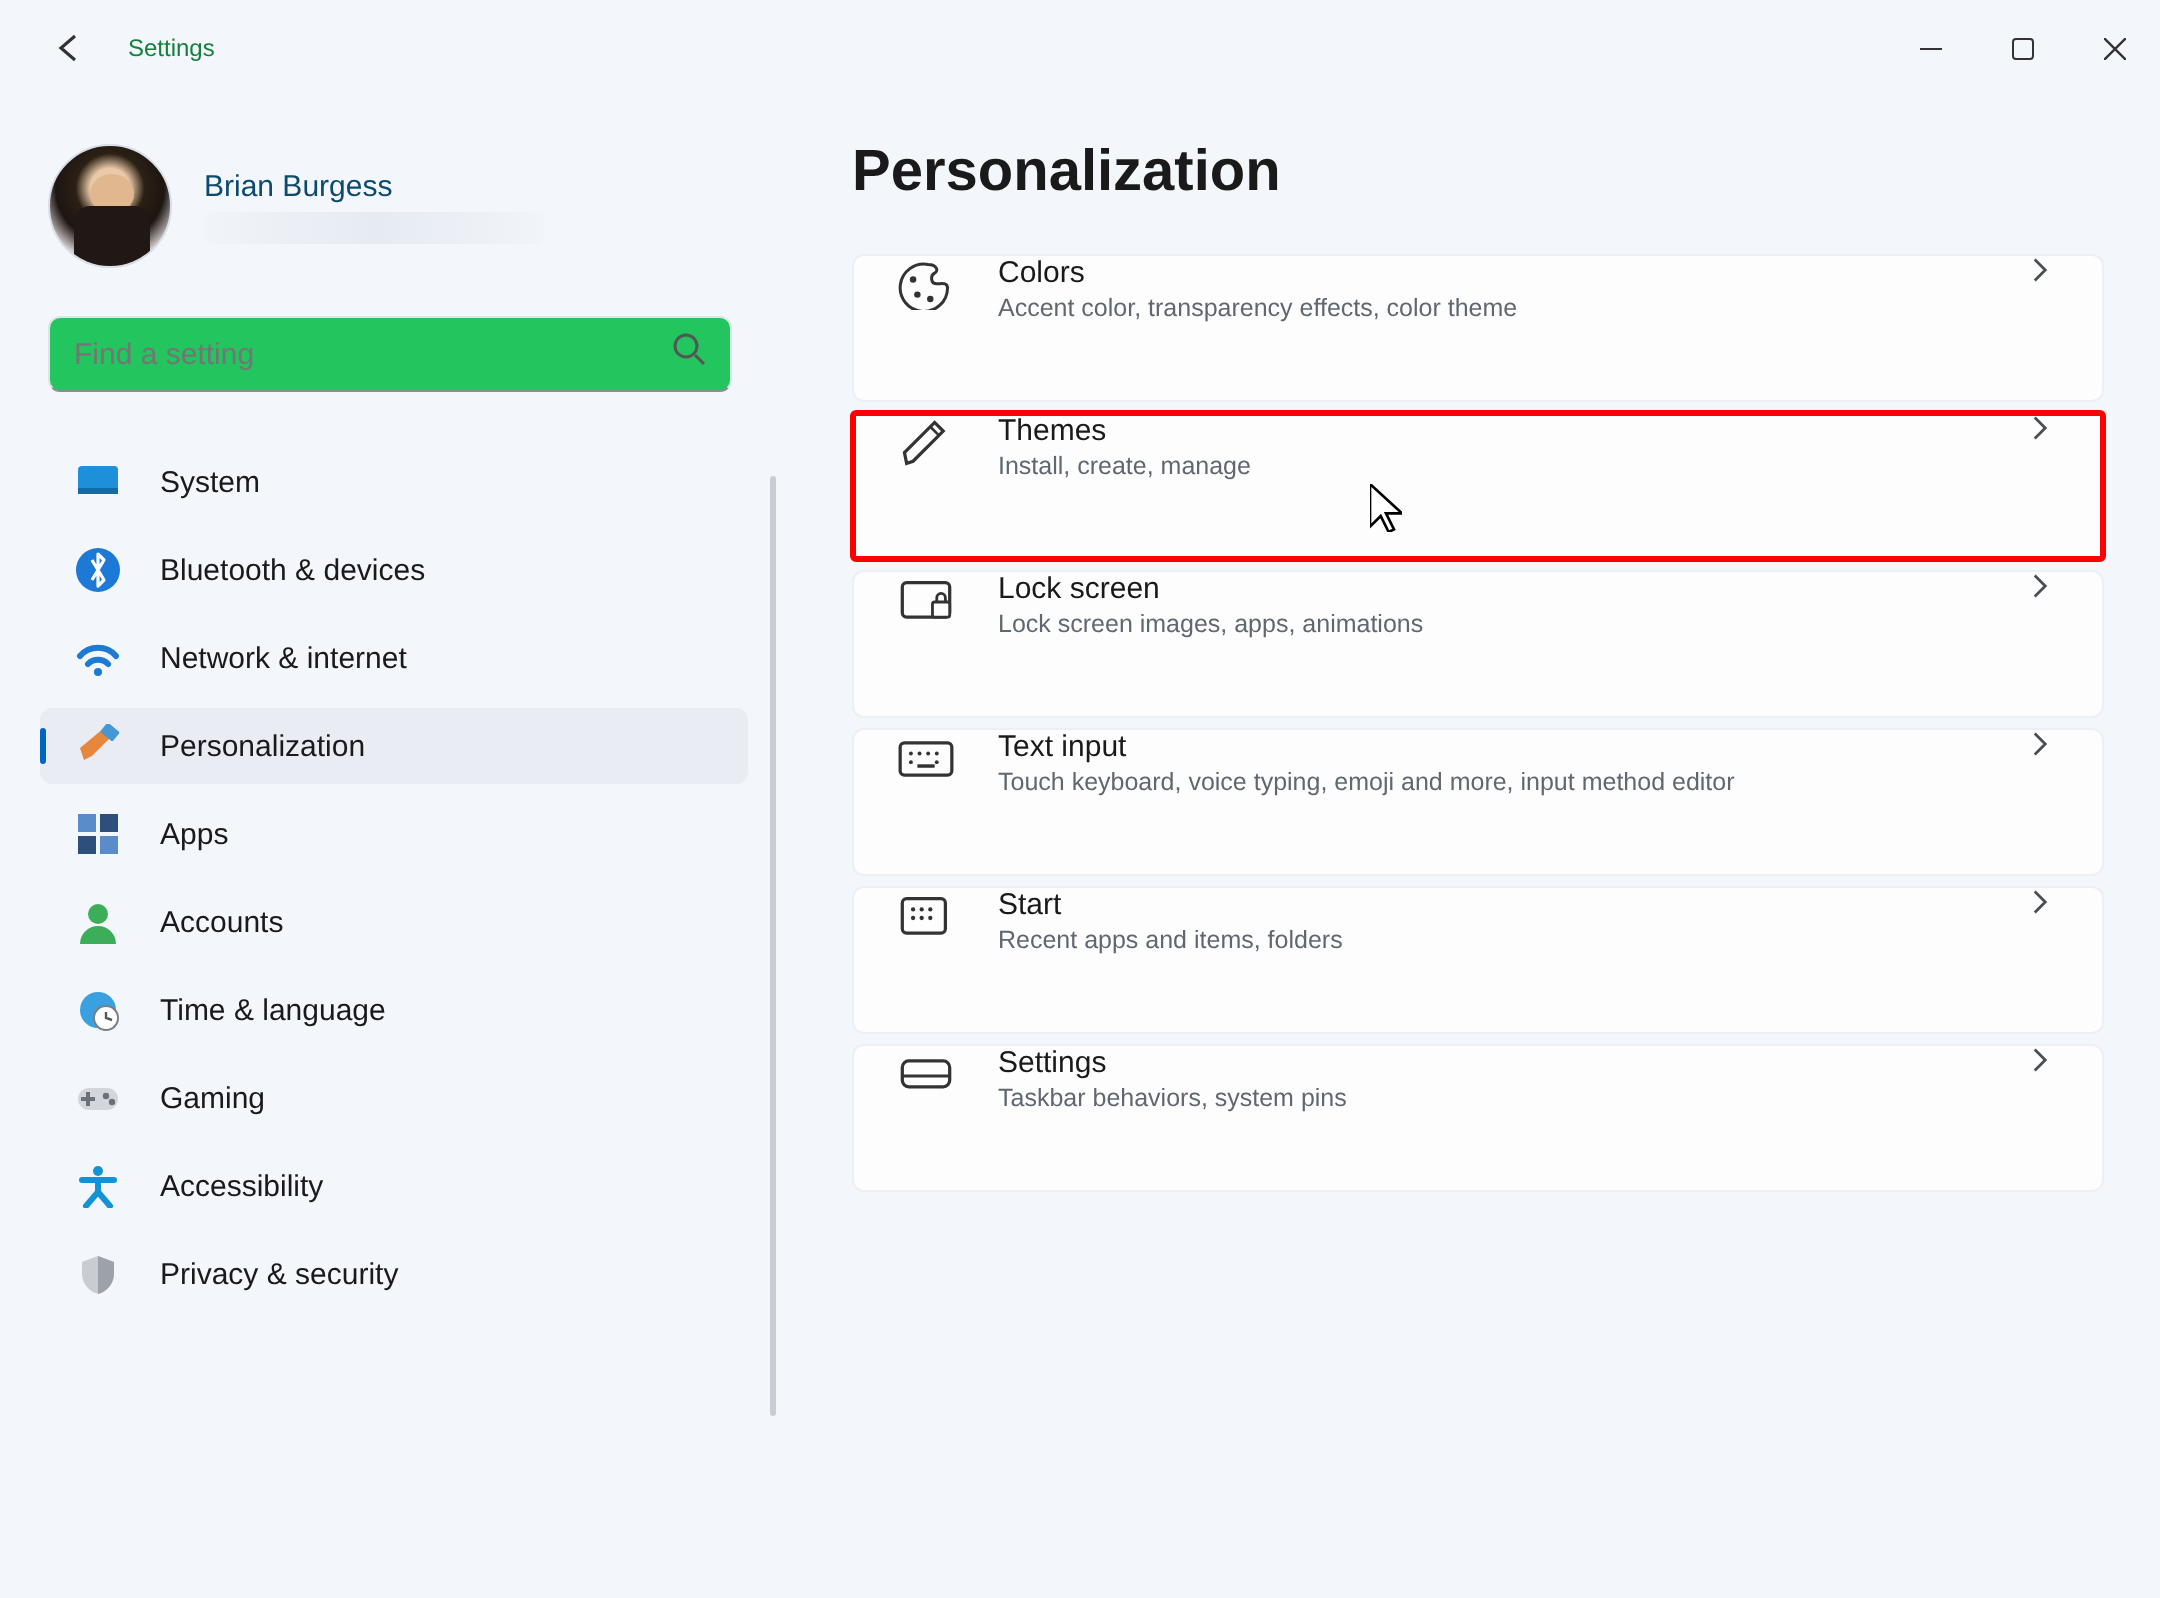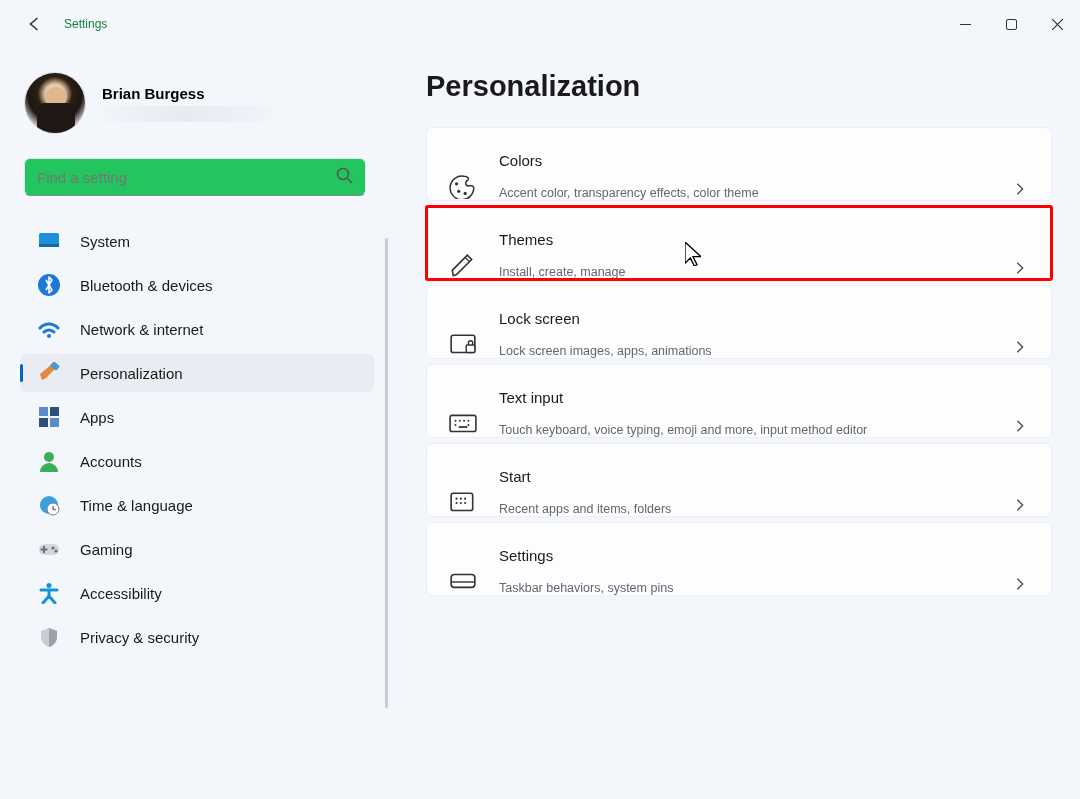--- a/index.html
+++ b/index.html
@@ -13,45 +13,45 @@
   .win-btn { width: 46px; height: 32px; display: flex; align-items: center; justify-content: center; }
   .win-btn svg { width: 11px; height: 11px; }
 
   .body-row { display: flex; height: calc(799px - 48px); }
 
   .sidebar { width: 390px; padding: 16px 0 0 0; height: calc(799px - 48px); display: flex; flex-direction: column; }
   .profile { display: flex; align-items: center; gap: 16px; padding: 8px 24px 16px 24px; }
   .avatar { width: 62px; height: 62px; border-radius: 50%; background: radial-gradient(circle at 50% 35%, #e9c9a7 20%, #2b2014 35%, #1d1512 55%, #d5cfce 75%); border: 1px solid #d8dee7; overflow:hidden; position:relative;}
   .avatar::before{content:"";position:absolute;left:20px;top:14px;width:22px;height:20px;border-radius:50%;background:#e1b790;}
   .avatar::after{content:"";position:absolute;left:12px;top:30px;width:38px;height:30px;background:#201814;border-radius:8px 8px 0 0;}
-  .profile-name { font-size: 15px; font-weight: 700; color: #000000; }
+  .profile-name { font-size: 15px; font-weight: 400; color: #0c4a6e; }
   .profile-sub { width: 170px; height: 16px; margin-top: 4px; background: linear-gradient(90deg,#f1f4f9,#e6ebf2,#f1f4f9); border-radius:3px;}
 
   .search-wrap { padding: 8px 24px 20px 24px; }
   .search-box { height: 38px; background: #22c55e; border: 1px solid #e0e3e8; border-bottom: 1px solid #8a8d92; border-radius: 6px; display: flex; align-items: center; padding: 0 12px; }
   .search-box input { flex: 1; border: none; outline: none; background: transparent; font-size: 15px; color: #555; }
   .search-box .search-icon svg { width: 17px; height: 17px; stroke: #555; }
 
   .nav { position: relative; padding-left: 12px; }
   .nav-scroll-ind { position: absolute; right: 2px; top: 22px; width: 3px; height: 470px; background: #c8cdd5; border-radius: 2px; }
   .nav-item { height: 38px; display: flex; align-items: center; gap: 20px; padding: 0 18px; border-radius: 6px; margin: 6px 16px 6px 8px; position: relative; font-size: 15px; color: #1a1a1a; }
   .nav-item.selected { background: #e9edf3; }
   .nav-item.selected::before { content:""; position:absolute; left:0px; top:10px; width:3px; height:18px; background:#0067c0; border-radius:2px; }
   .nav-icon { width: 22px; height: 22px; display:flex; align-items:center; justify-content:center; }
 
   .main { flex: 1; padding: 22px 28px 0 36px; overflow: hidden; }
   .page-title { font-size: 29px; font-weight: 600; color: #1a1a1a; margin-bottom: 24px; }
 
   .cards { display: flex; flex-direction: column; gap: 5px; }
-  .card { border: 1px solid #eceff4; background: #fdfdfe; border-radius: 6px; height: 74px; display: flex; align-items: flex-end; padding: 0 24px 0 22px; gap: 22px; position: relative; }
+  .card { border: 1px solid #eceff4; background: #fdfdfe; border-radius: 6px; height: 74px; display: flex; align-items: flex-start; padding: 0 24px 0 22px; gap: 22px; position: relative; }
   .card.highlighted { outline: 3px solid #ff0000; outline-offset: -2px; border-radius: 2px; }
   .card-icon { width: 28px; height: 28px; display:flex; align-items:center; justify-content:center; color:#333;}
   .card-text { flex: 1; }
   .card-title { font-size: 15px; color: #1a1a1a; }
-  .card-sub { font-size: 12.5px; color: #616771; margin-top: 17px; }
+  .card-sub { font-size: 12.5px; color: #616771; margin-top: 2px; }
   .chevron { width: 14px; height: 14px; }
 
   .cursor { position: absolute; left: 258px; top: 35px; width:16px; height:20px; pointer-events:none;}
 </style>
 </head>
 <body>
 
 <svg width="0" height="0" style="position:absolute">
   <defs>
     <g id="i-back">

